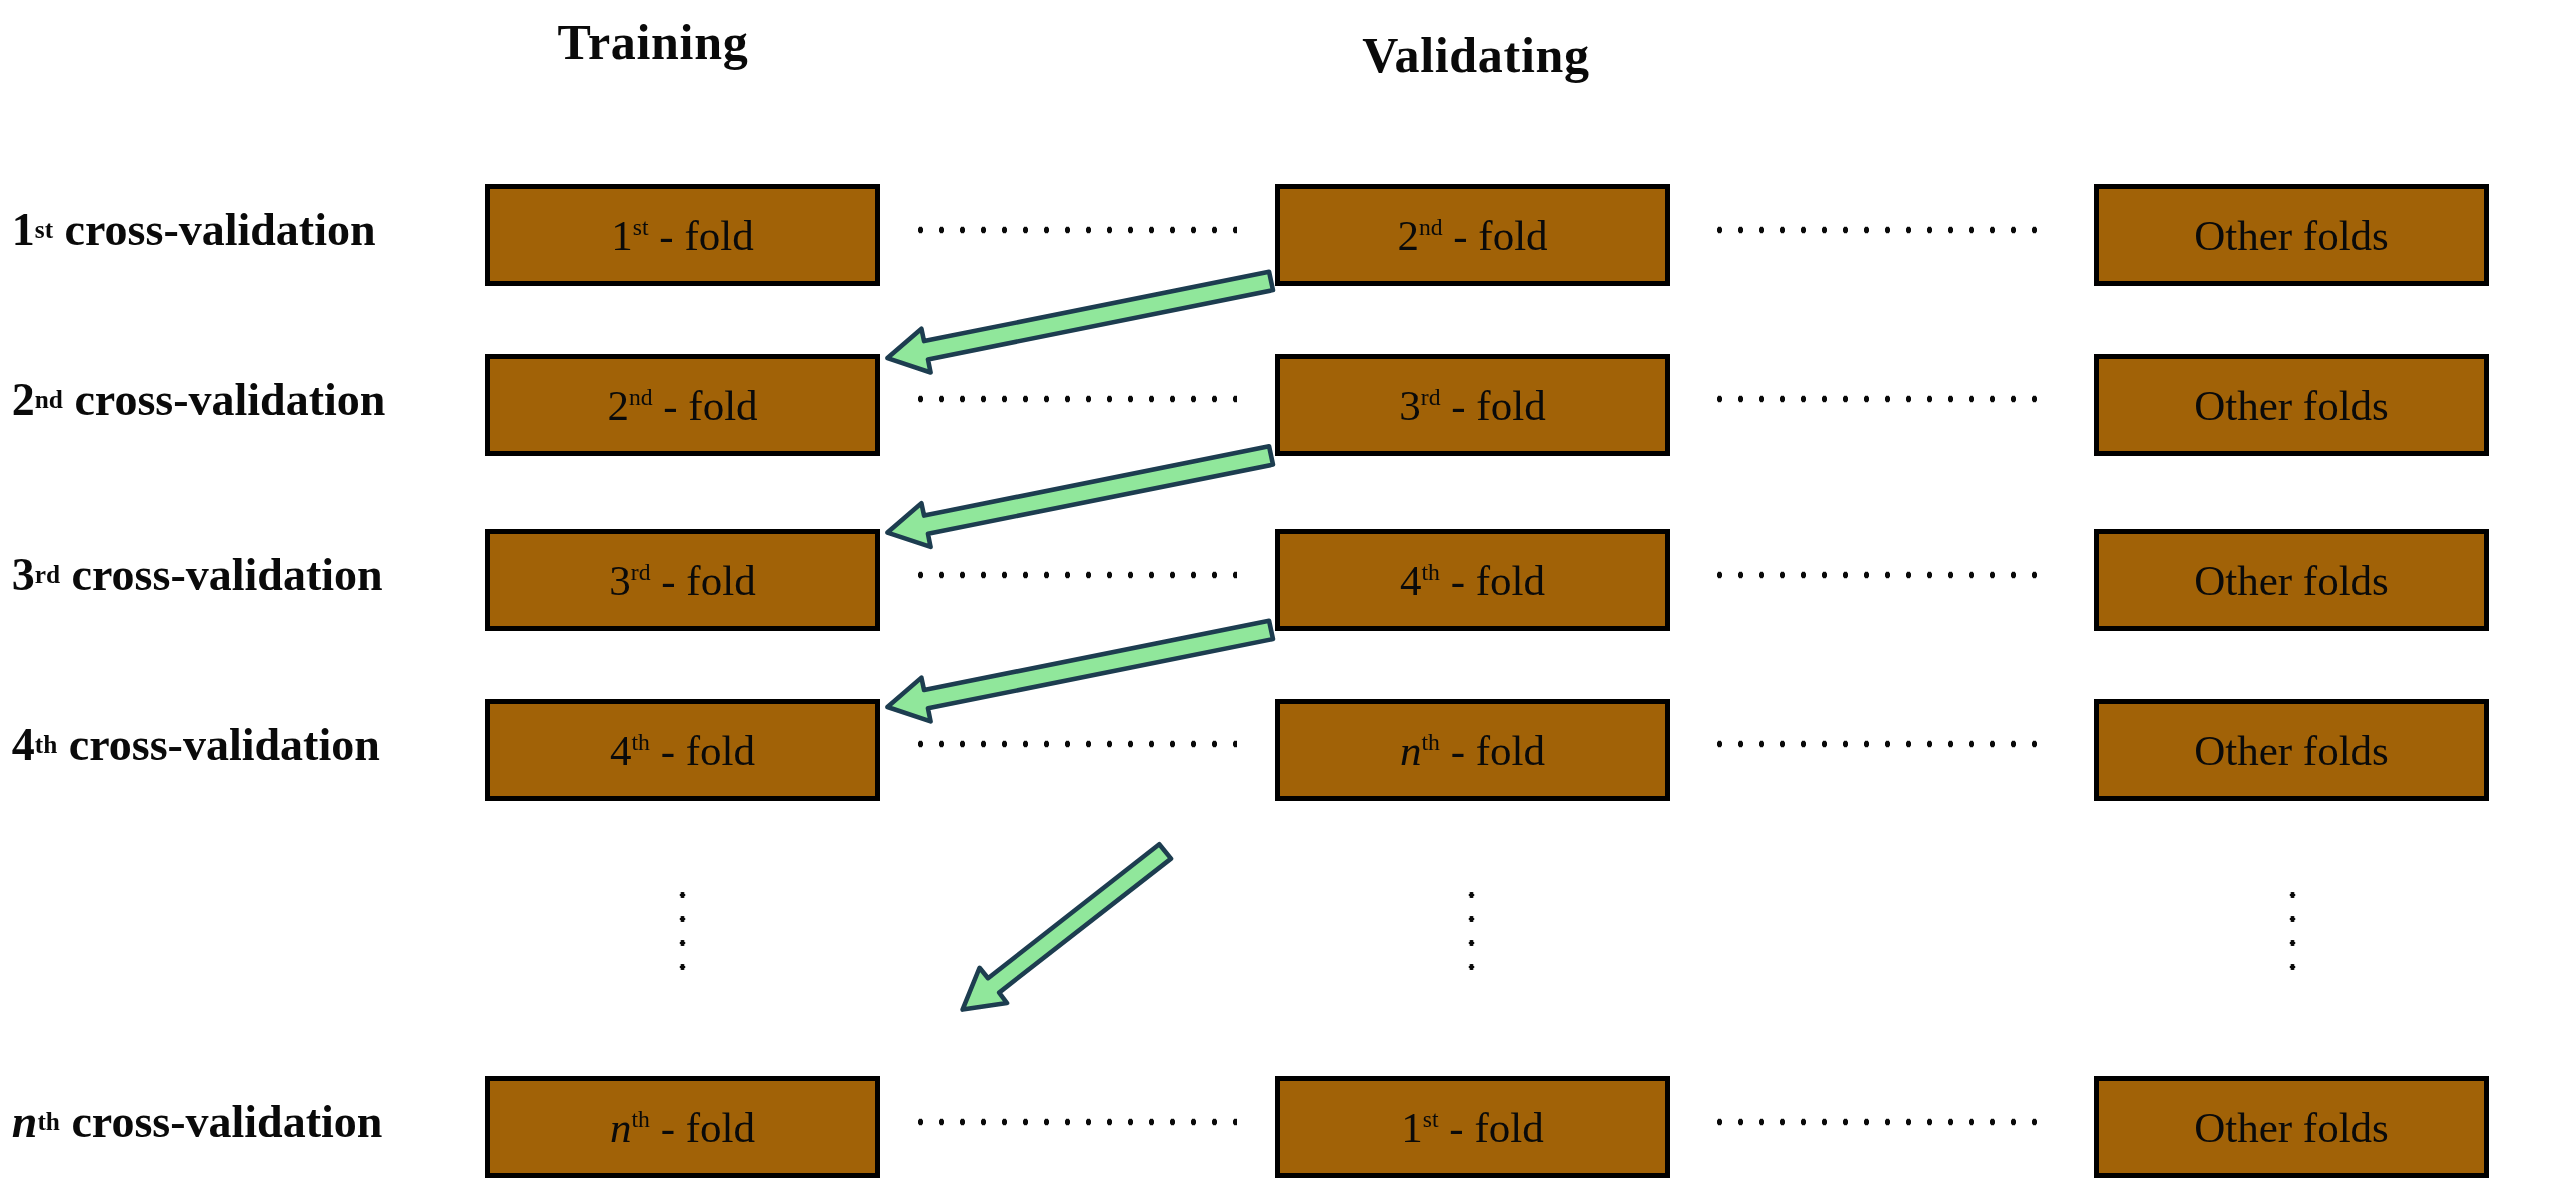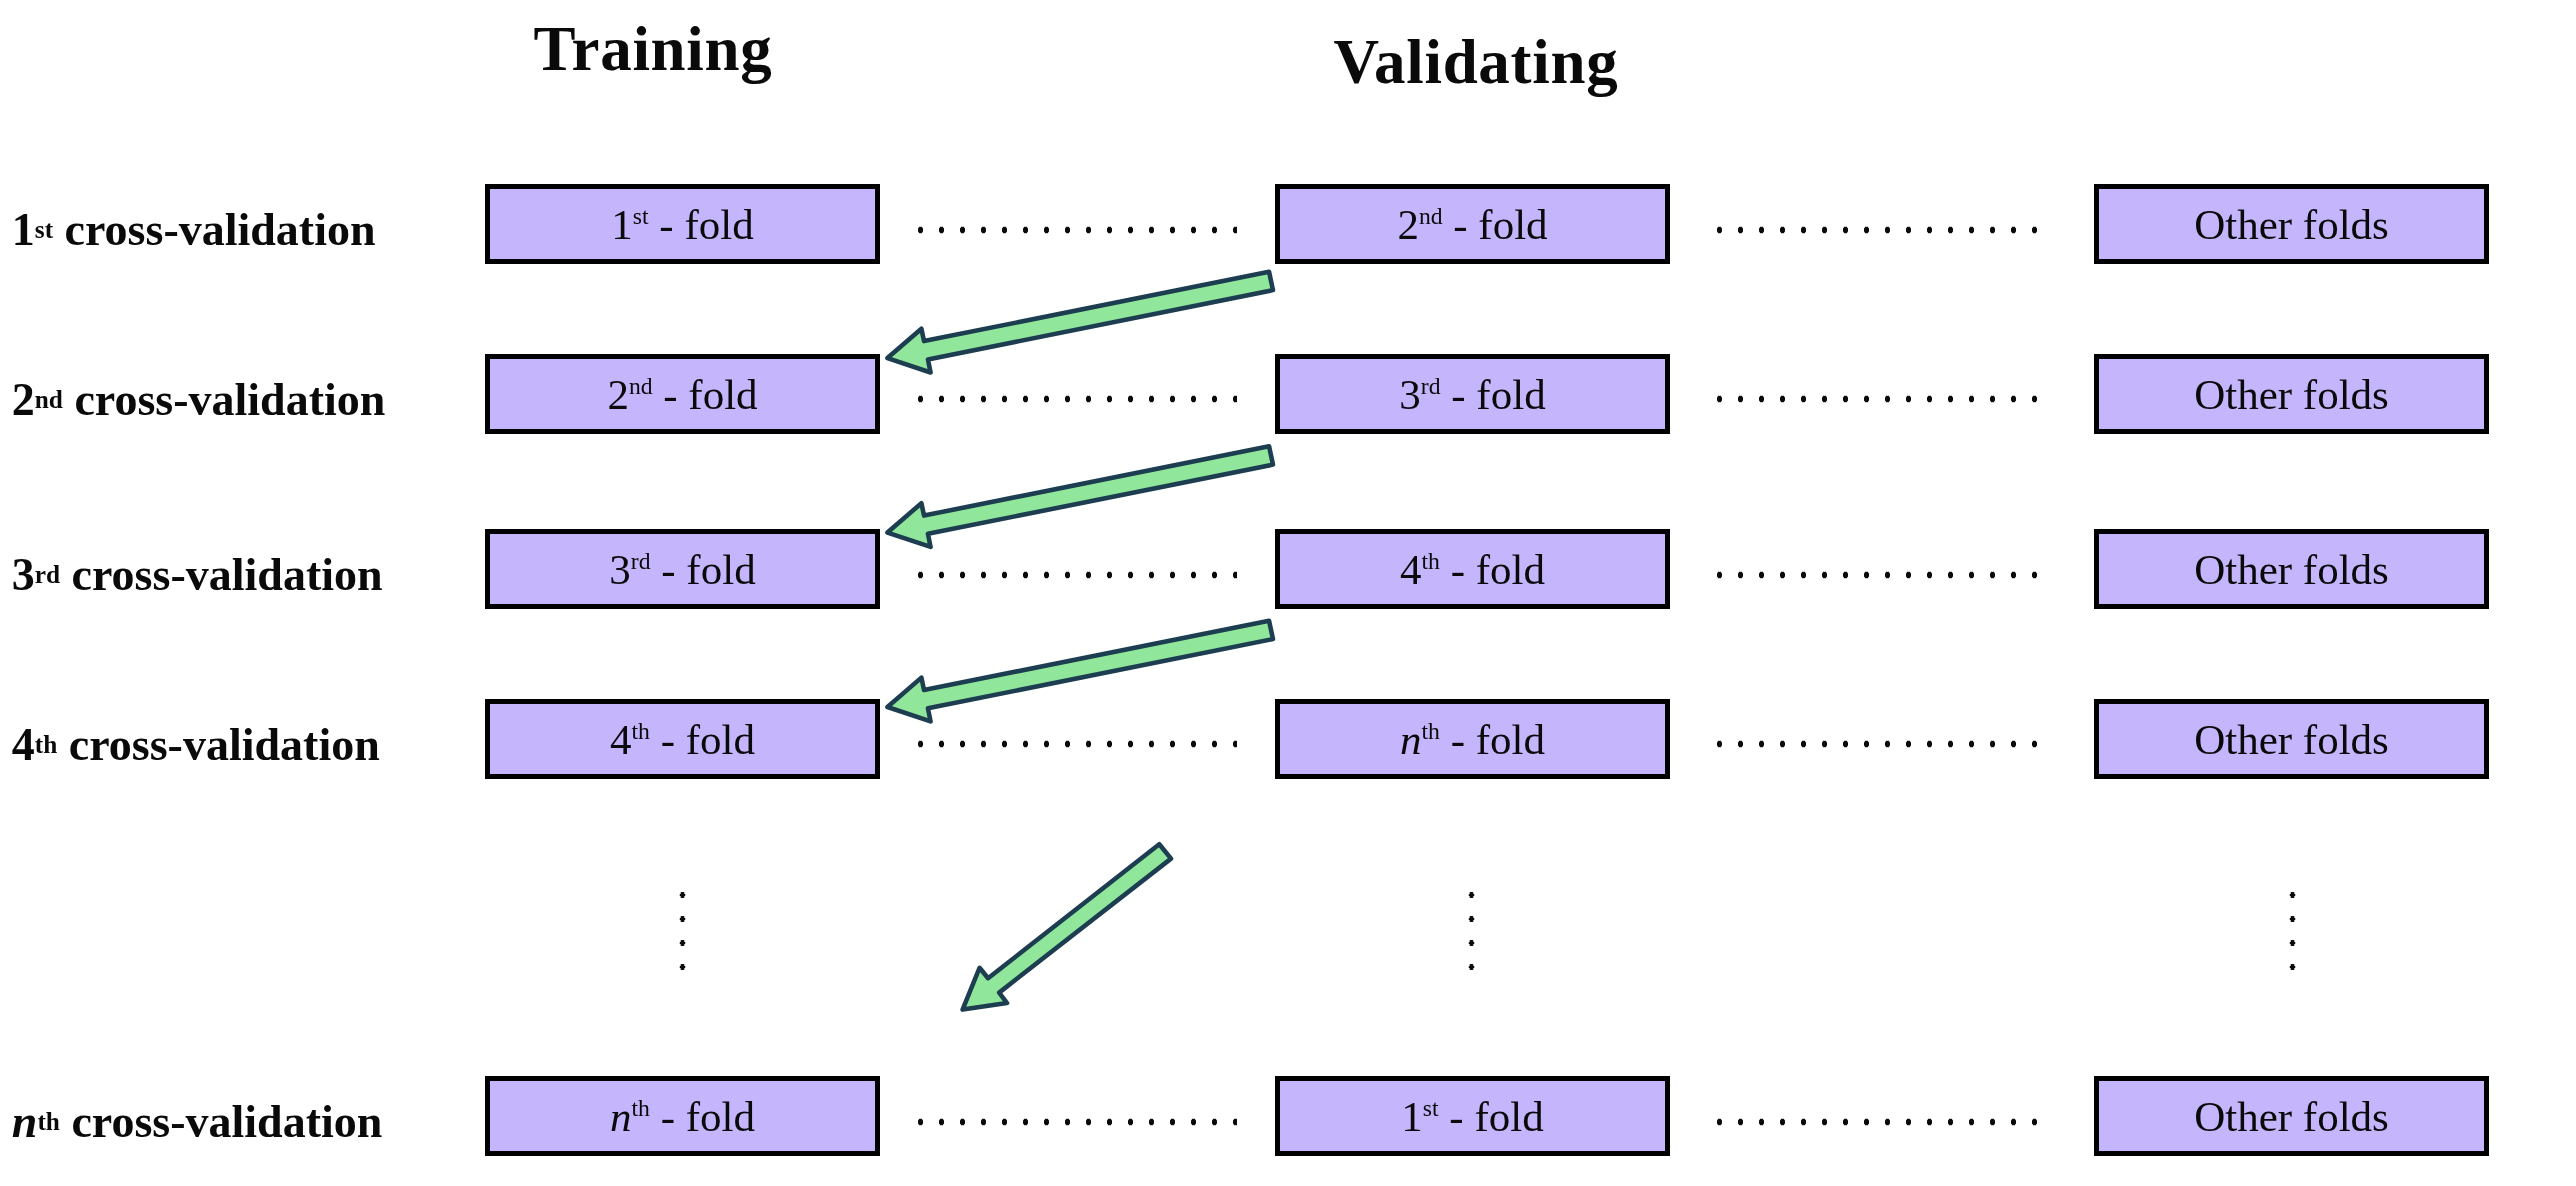--- a/index.html
+++ b/index.html
@@ -13,43 +13,43 @@
     height: 1186px;
     background: #ffffff;
     overflow: hidden;
     font-family: "Liberation Serif", "DejaVu Serif", serif;
     color: #0a0a0a;
   }
 
   .hdr {
     position: absolute;
     transform: translateX(-50%);
-    font-size: 63px;
+    font-size: 50px;
     font-weight: bold;
     white-space: nowrap;
     letter-spacing: 0.7px;
   }
 
   .rowlabel {
     position: absolute;
     left: 11.8px;
     height: 90px;
     display: flex;
     align-items: center;
     font-size: 46px;
     font-weight: bold;
     white-space: nowrap;
   }
 
   .box {
     position: absolute;
     width: 395px;
-    height: 80px;
+    height: 102px;
     border: 5.9px solid #000000;
-    background: #c4b5fd;
+    background: #a16207;
     box-sizing: border-box;
     display: flex;
     align-items: center;
     justify-content: center;
     font-size: 43px;
     white-space: nowrap;
   }
 
   sup {
     font-size: 55%;

